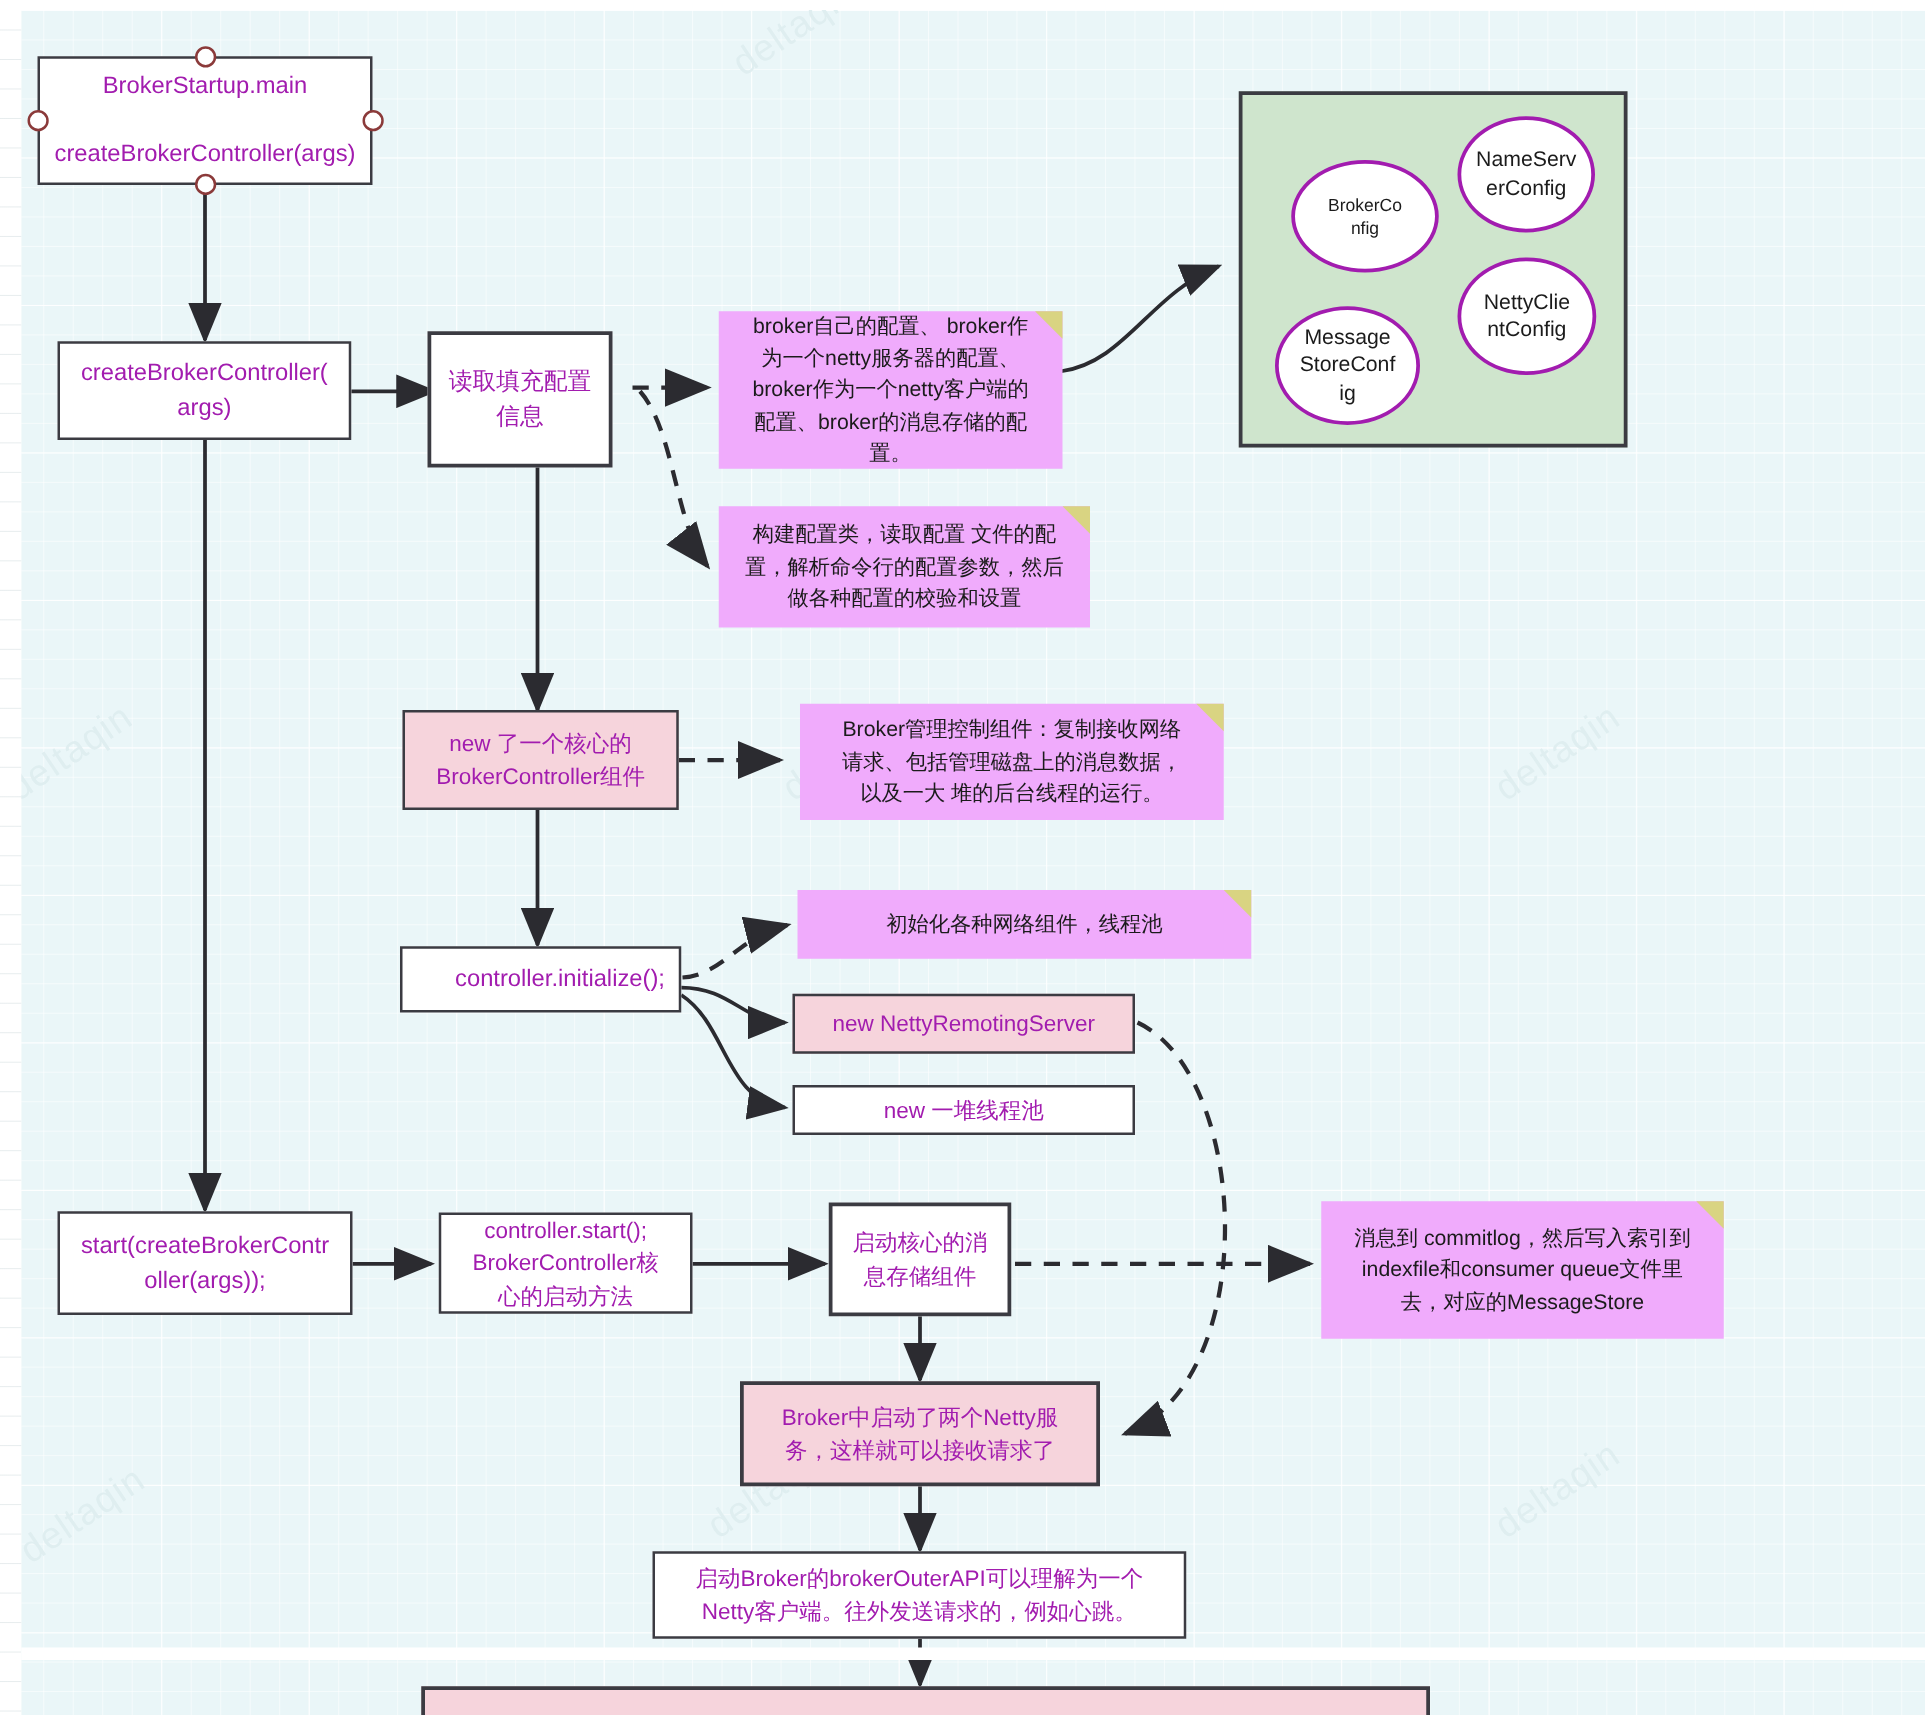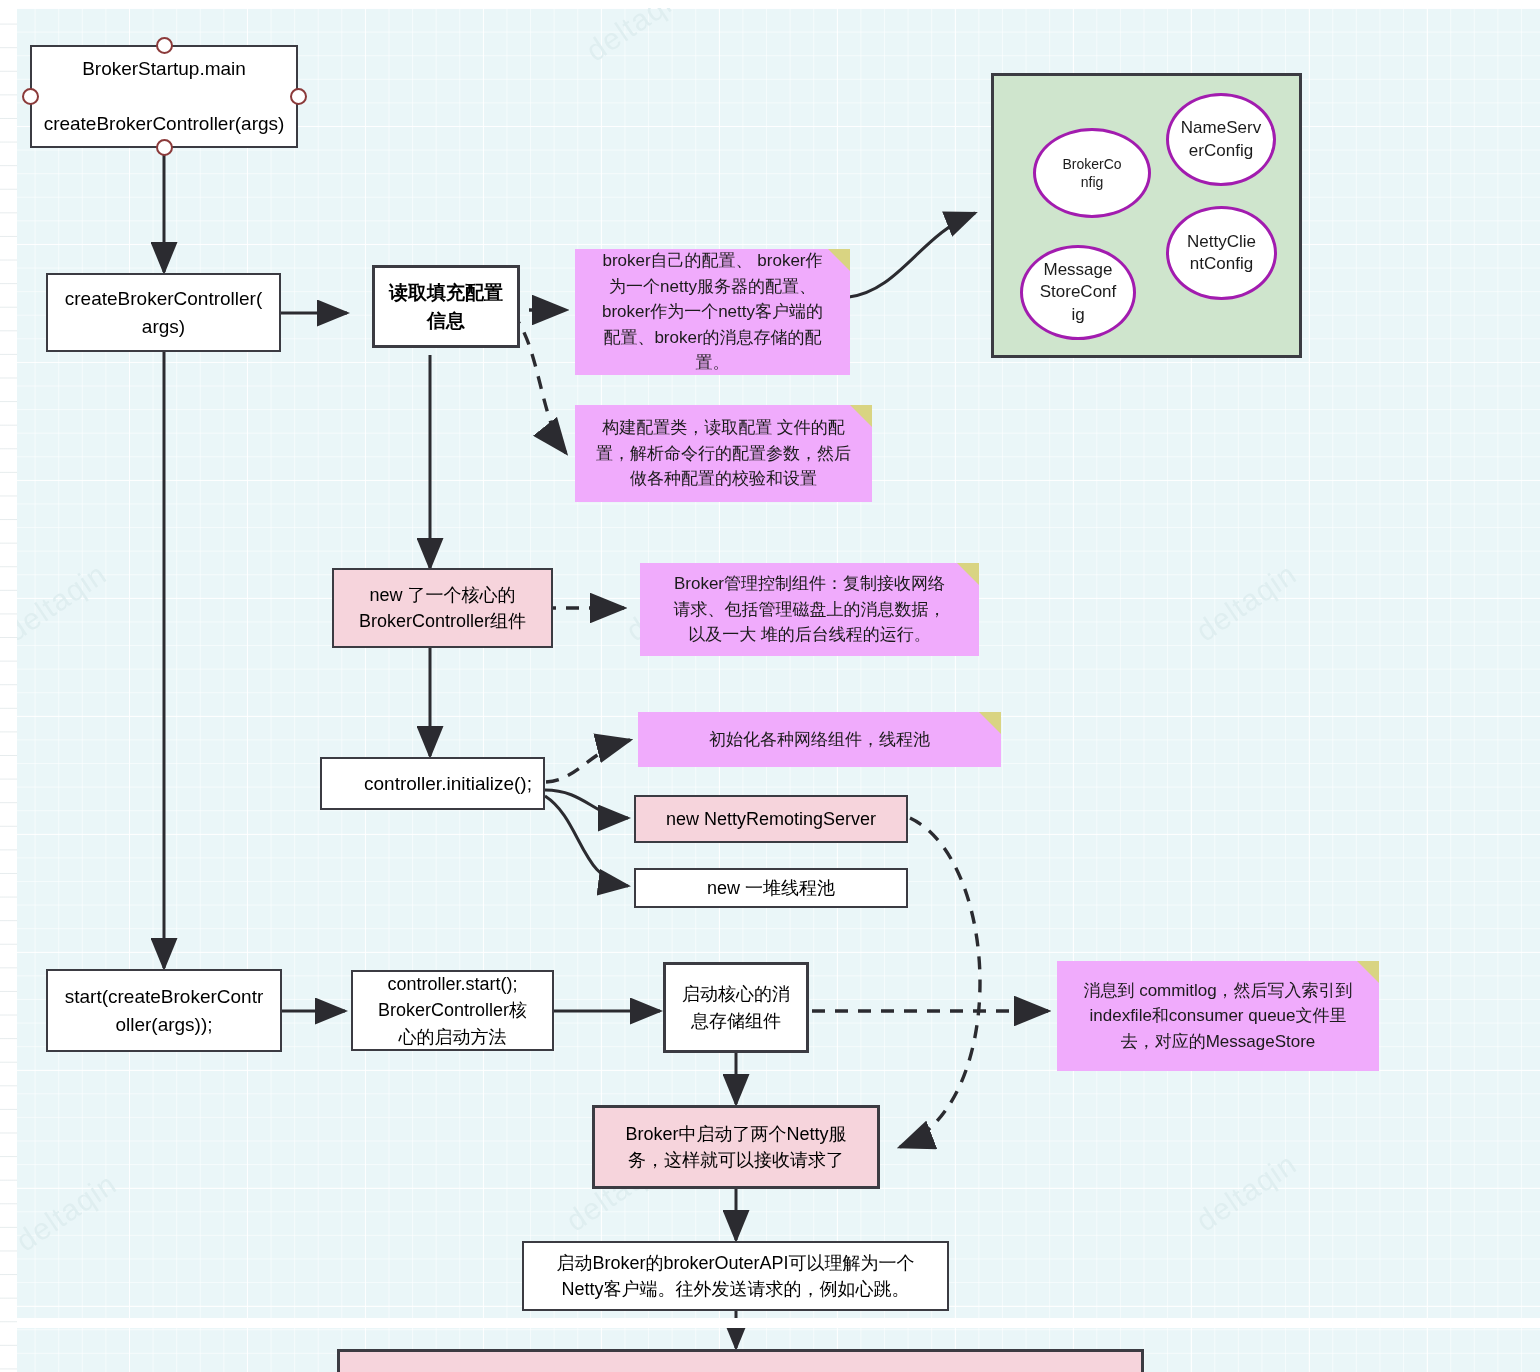--- a/index.html
+++ b/index.html
@@ -25,21 +25,21 @@
 
   .wm{position:absolute;color:#dfeef0;font-size:30px;letter-spacing:1px;
       transform:rotate(-34deg);transform-origin:0 0;white-space:nowrap;
       font-family:"Liberation Sans",sans-serif;pointer-events:none;opacity:.95;}
 
   
   #edges{position:absolute;left:0;top:0;width:1540px;height:1372px;}
 
   
   .node{position:absolute;box-sizing:border-box;display:flex;align-items:center;
-        justify-content:center;text-align:center;color:#000000;
+        justify-content:center;text-align:center;color:#a21caf;
         border:2.5px solid #3b3b42;background:#ffffff;line-height:1.45;}
   .node.pink{background:#f6d4dc;}
   .node span{display:block;padding:0 10px;white-space:pre-line;}
 
   .note{position:absolute;box-sizing:border-box;display:flex;align-items:center;
         justify-content:center;text-align:center;color:#1b1b1b;
         background:#f0abfc;border:none;line-height:1.5;}
   .note .fold{position:absolute;right:0;top:0;width:0;height:0;
               border-left:22px solid transparent;border-top:22px solid #d9d482;}
   .note span{display:block;padding:0 12px;position:relative;z-index:2;white-space:pre-line;}
@@ -127,26 +127,26 @@
   <div class="handle" style="left:156px;top:37px;"></div>
   <div class="handle" style="left:22px;top:88px;"></div>
   <div class="handle" style="left:290px;top:88px;"></div>
   <div class="handle" style="left:156px;top:139px;"></div>
 
   <div class="node" style="left:46px;top:273px;width:235px;height:79px;font-size:19px;">
     <span>createBrokerController(
 args)</span>
   </div>
 
-  <div class="node" style="left:372px;top:265px;width:148px;height:83px;font-size:19px;border-width:3px;font-weight:bold;">
+  <div class="node" style="left:342px;top:265px;width:148px;height:109px;font-size:19px;border-width:3px;">
     <span>读取填充配置
 信息</span>
   </div>
 
-  <div class="node pink" style="left:332px;top:568px;width:221px;height:80px;font-size:18px;">
+  <div class="node pink" style="left:322px;top:568px;width:221px;height:80px;font-size:18px;">
     <span>new 了一个核心的
 BrokerController组件</span>
   </div>
 
   <div class="node" style="left:320px;top:757px;width:225px;height:53px;font-size:19px;padding-left:31px;">
     <span>controller.initialize();</span>
   </div>
 
   <div class="node pink" style="left:634px;top:795px;width:274px;height:48px;font-size:18px;">
     <span>new NettyRemotingServer</span>

